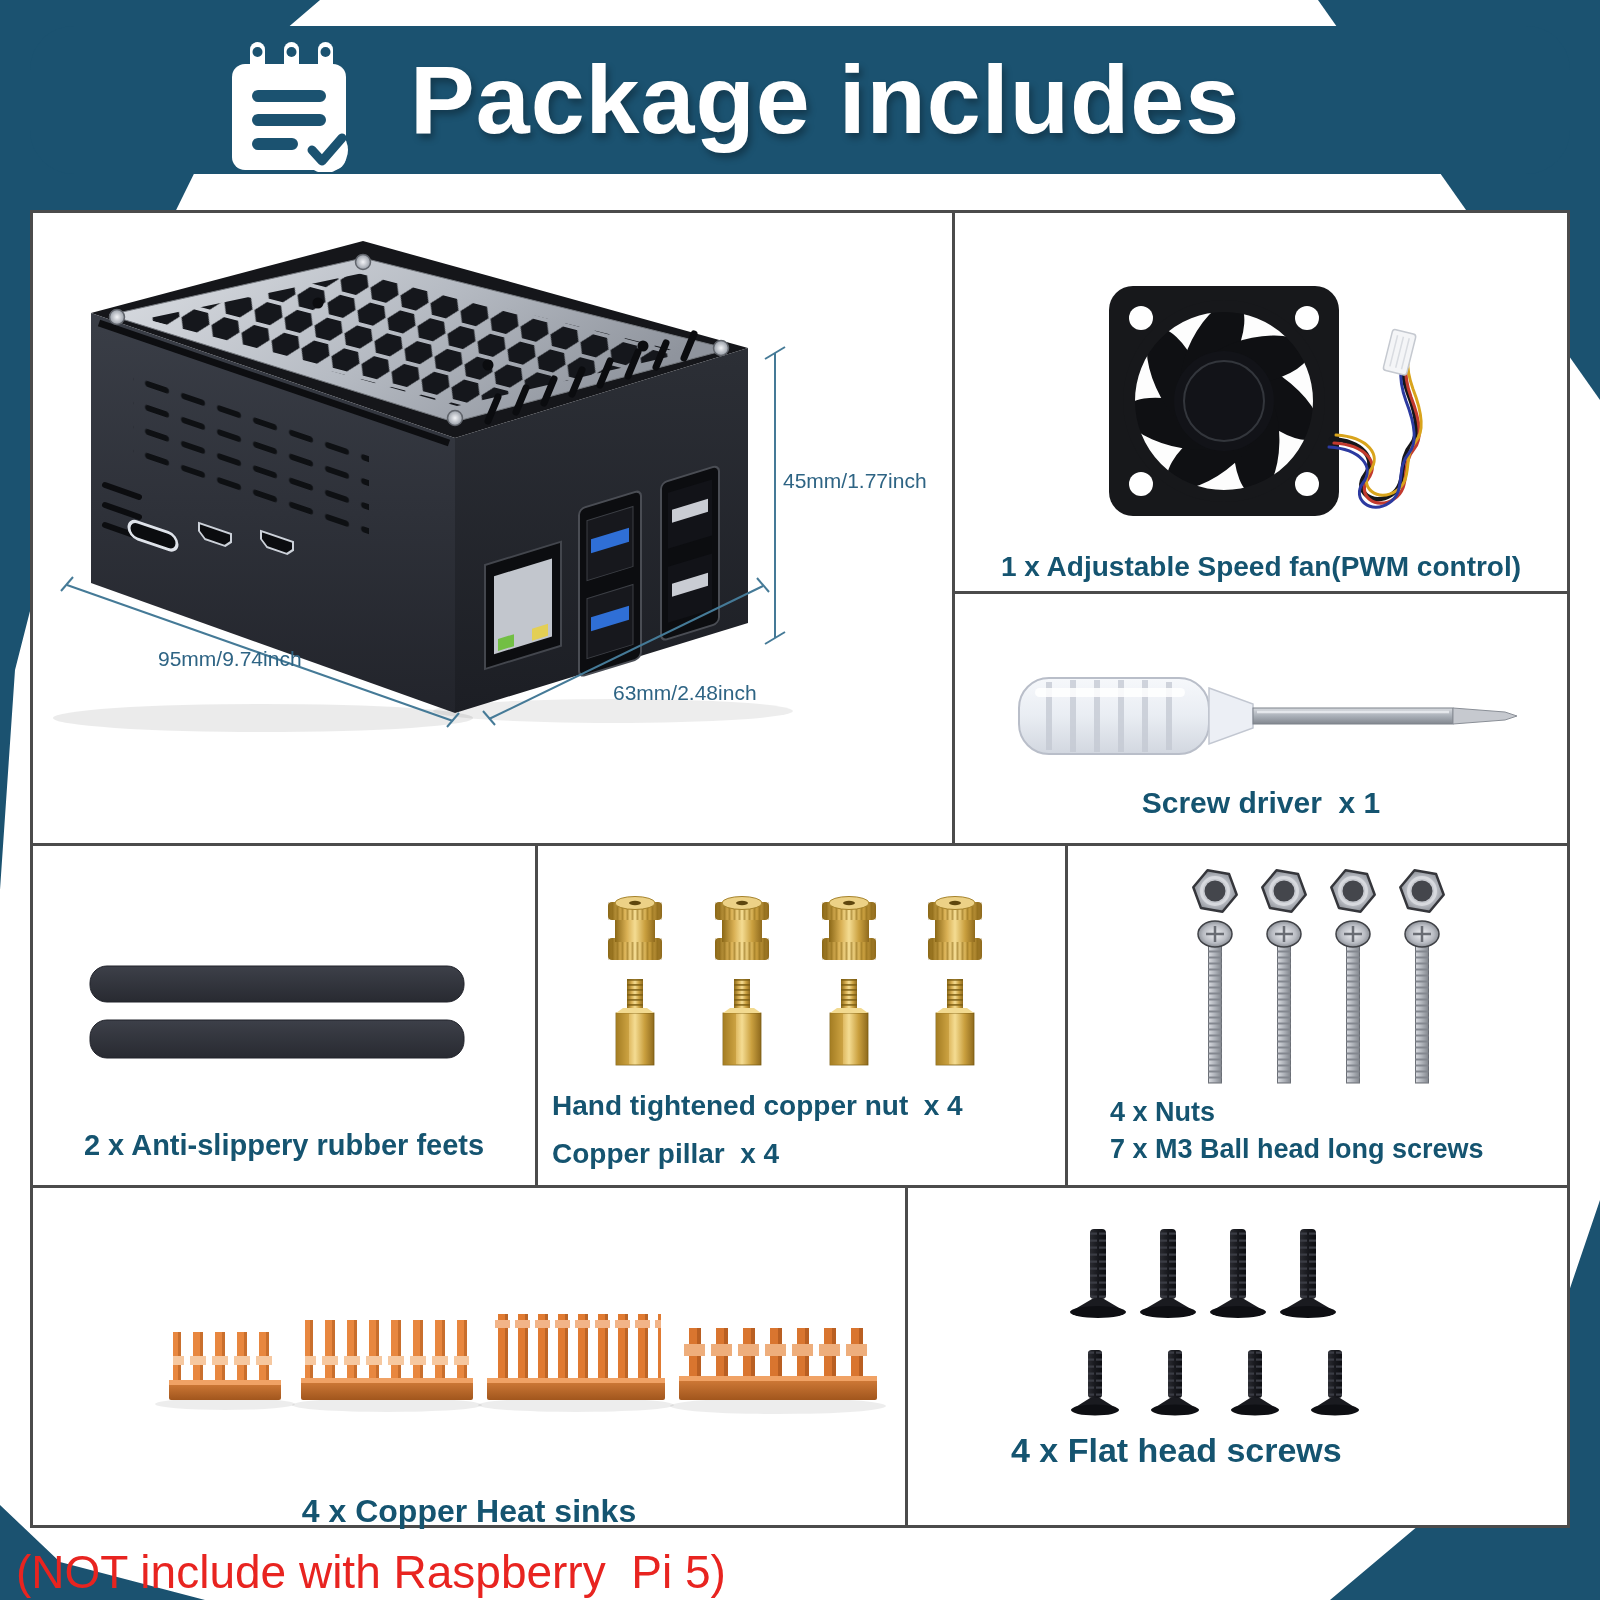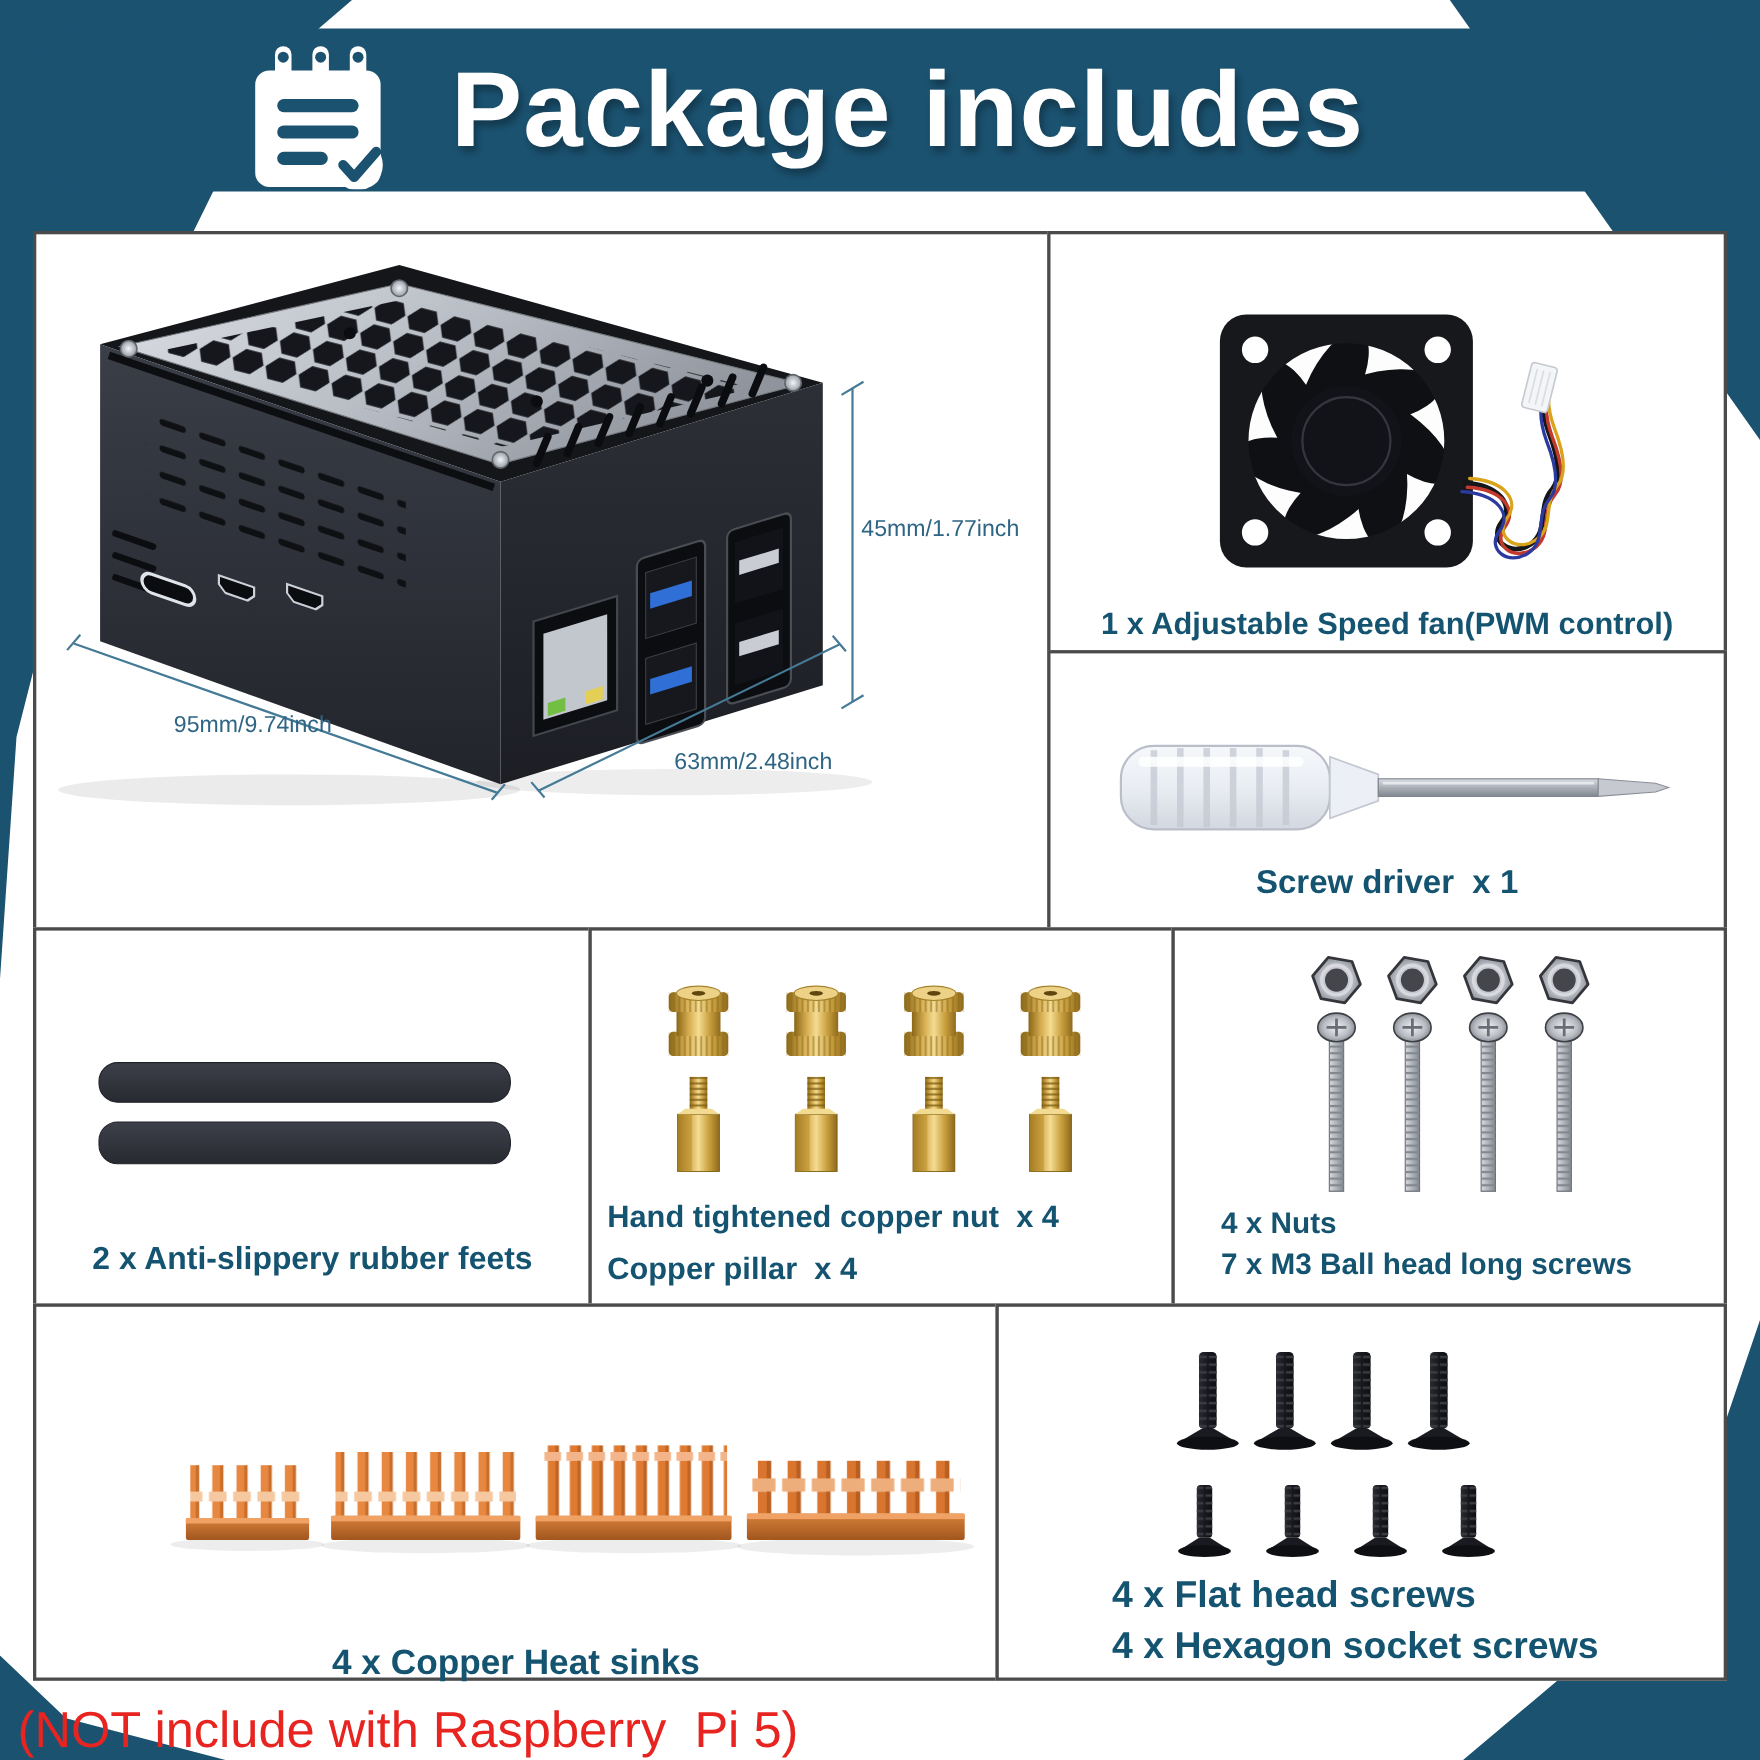--- a/index.html
+++ b/index.html
@@ -543,18 +543,17 @@
         </g>
         <g transform="translate(427,0)">
           <rect x="-7" y="162" width="14" height="48" rx="3.5" fill="url(#gBlack)"></rect>
             <rect x="-7" y="162" width="14" height="48" rx="3.5" fill="url(#pthreadK)"></rect>
           <path d="M-5,210 L-24,222 L24,222 L5,210 Z" fill="#1a1b20"></path>
           <ellipse cx="0" cy="222" rx="24" ry="5.5" fill="#0e0f13"></ellipse>
         </g>
       </g>
     </svg>
     <div class="lbl screws-l1">4 x Flat head screws</div>
-    <div class="lbl screws-l2">4 x Hexagon socket screws</div>
   </div>
 
   <div class="footer-note">(NOT include with Raspberry  Pi 5)</div>
 
 </div>
 
 </body></html>

